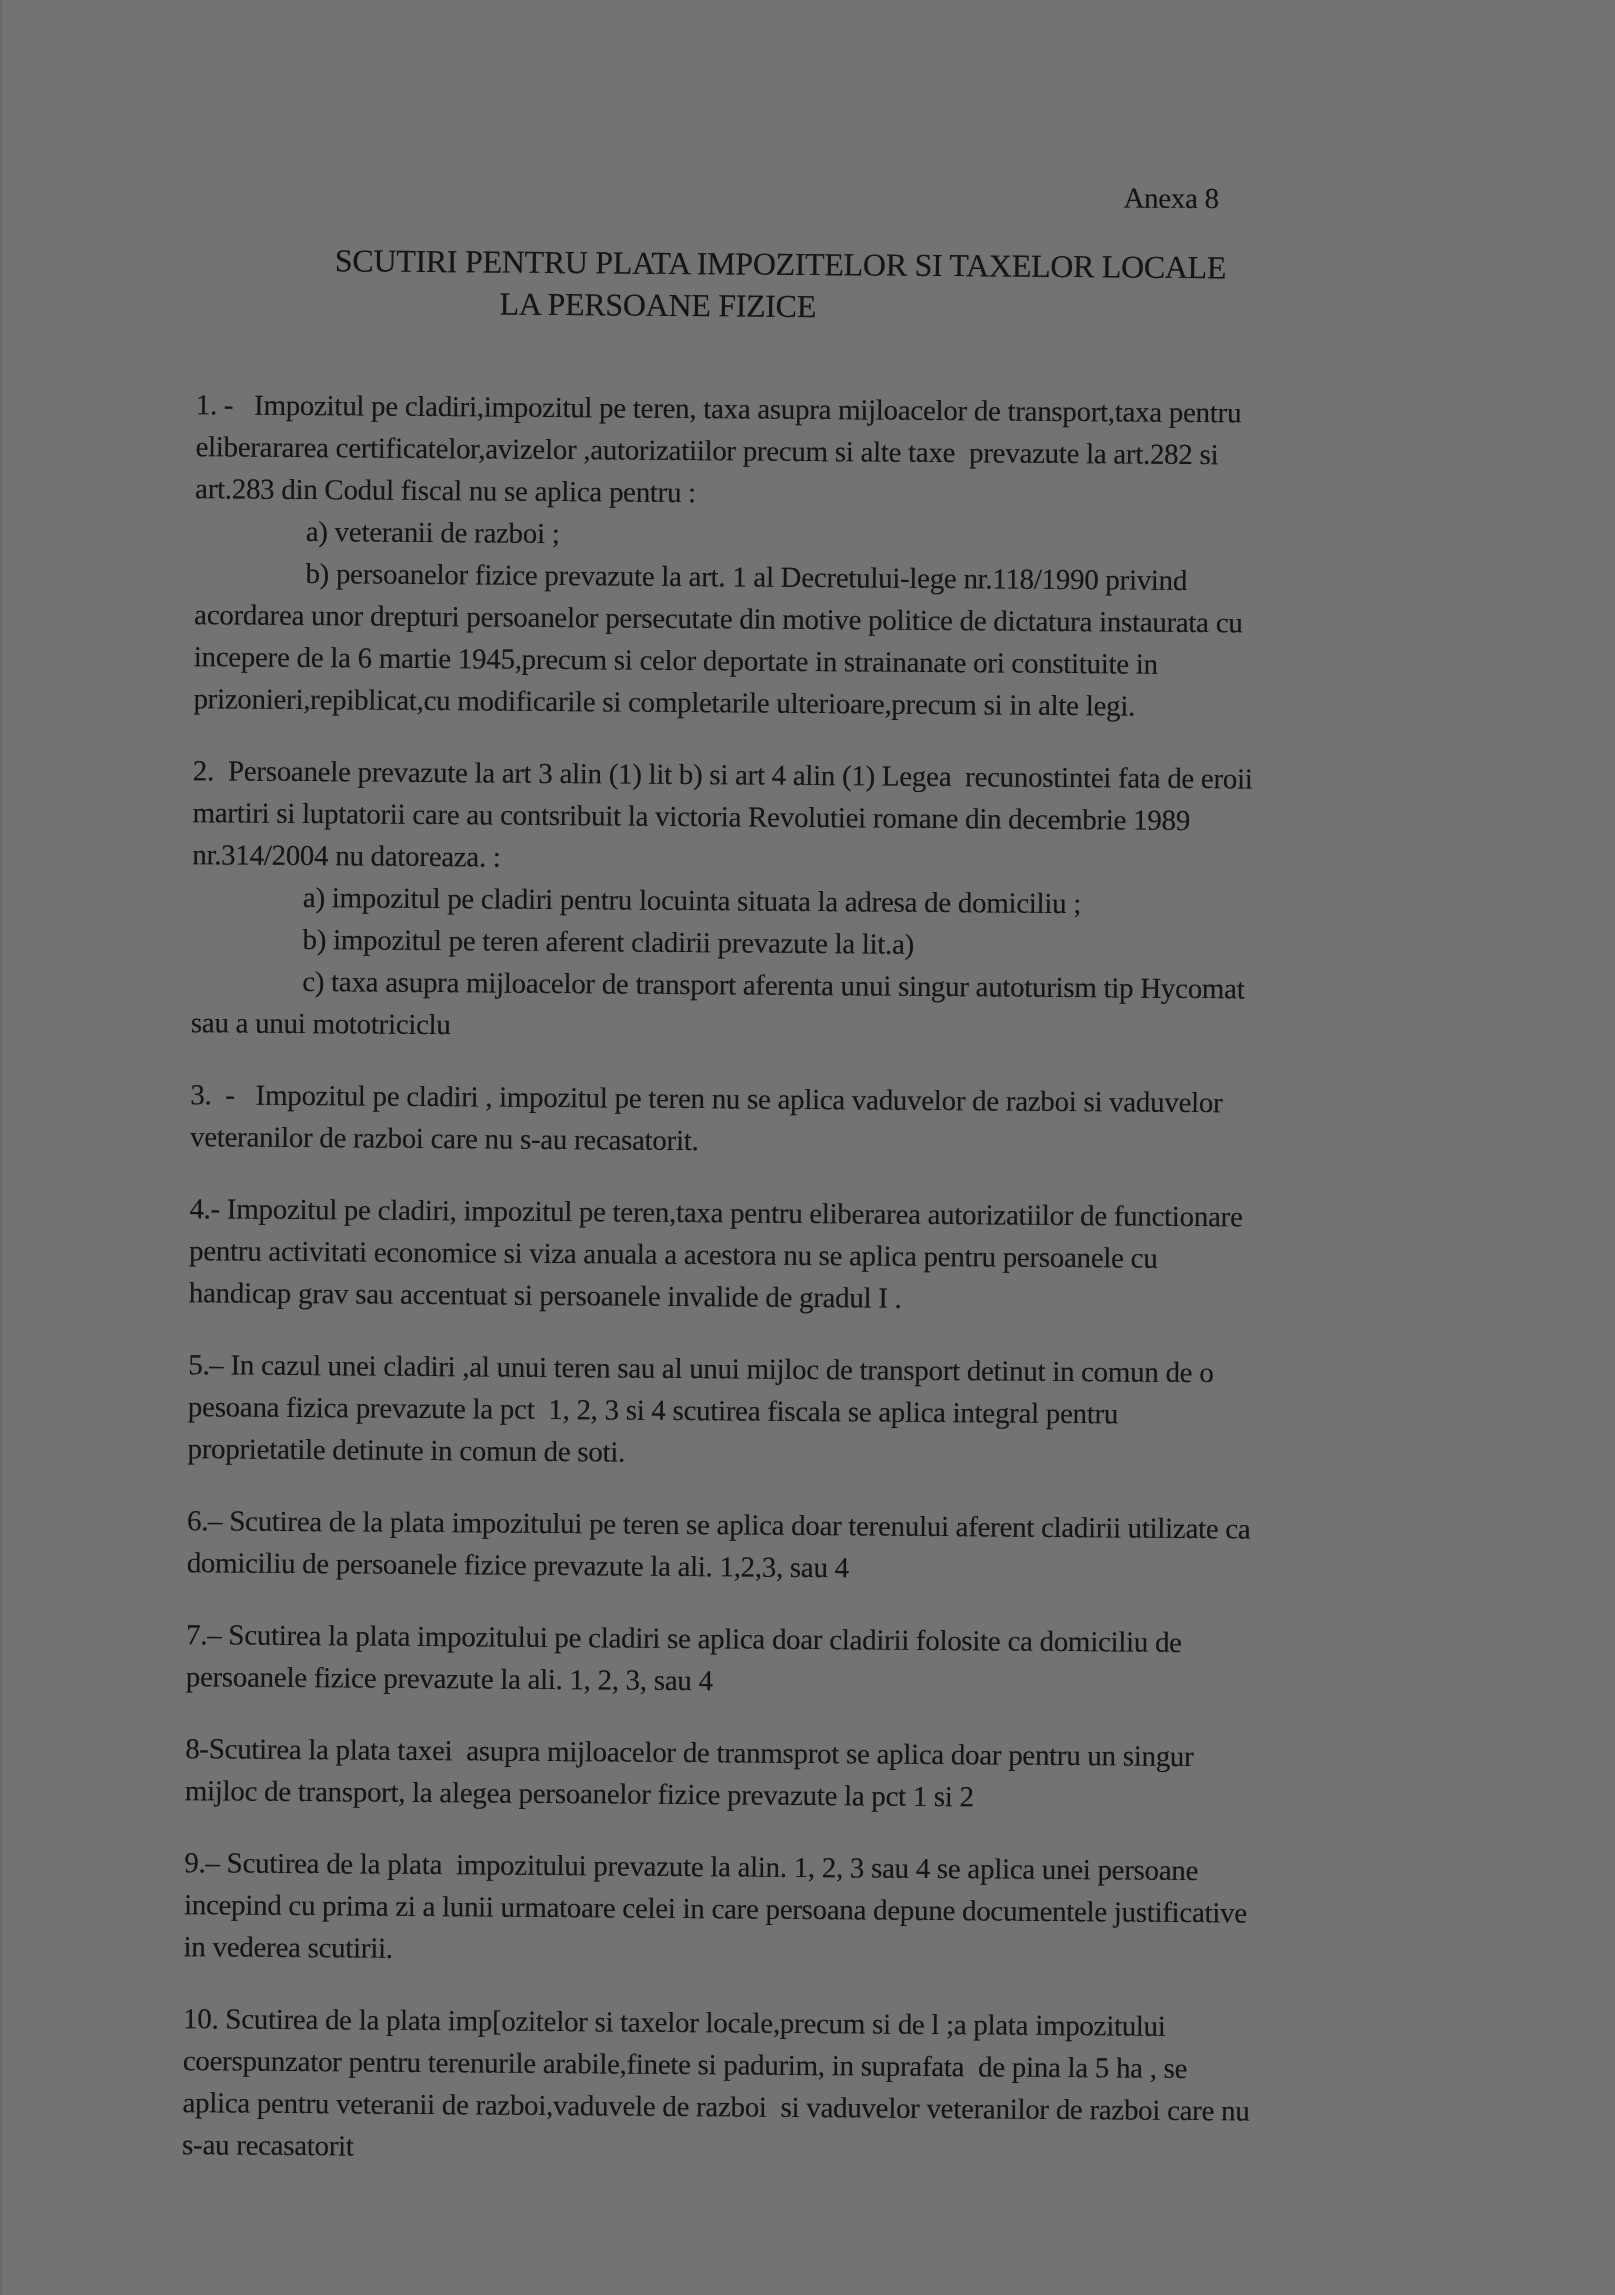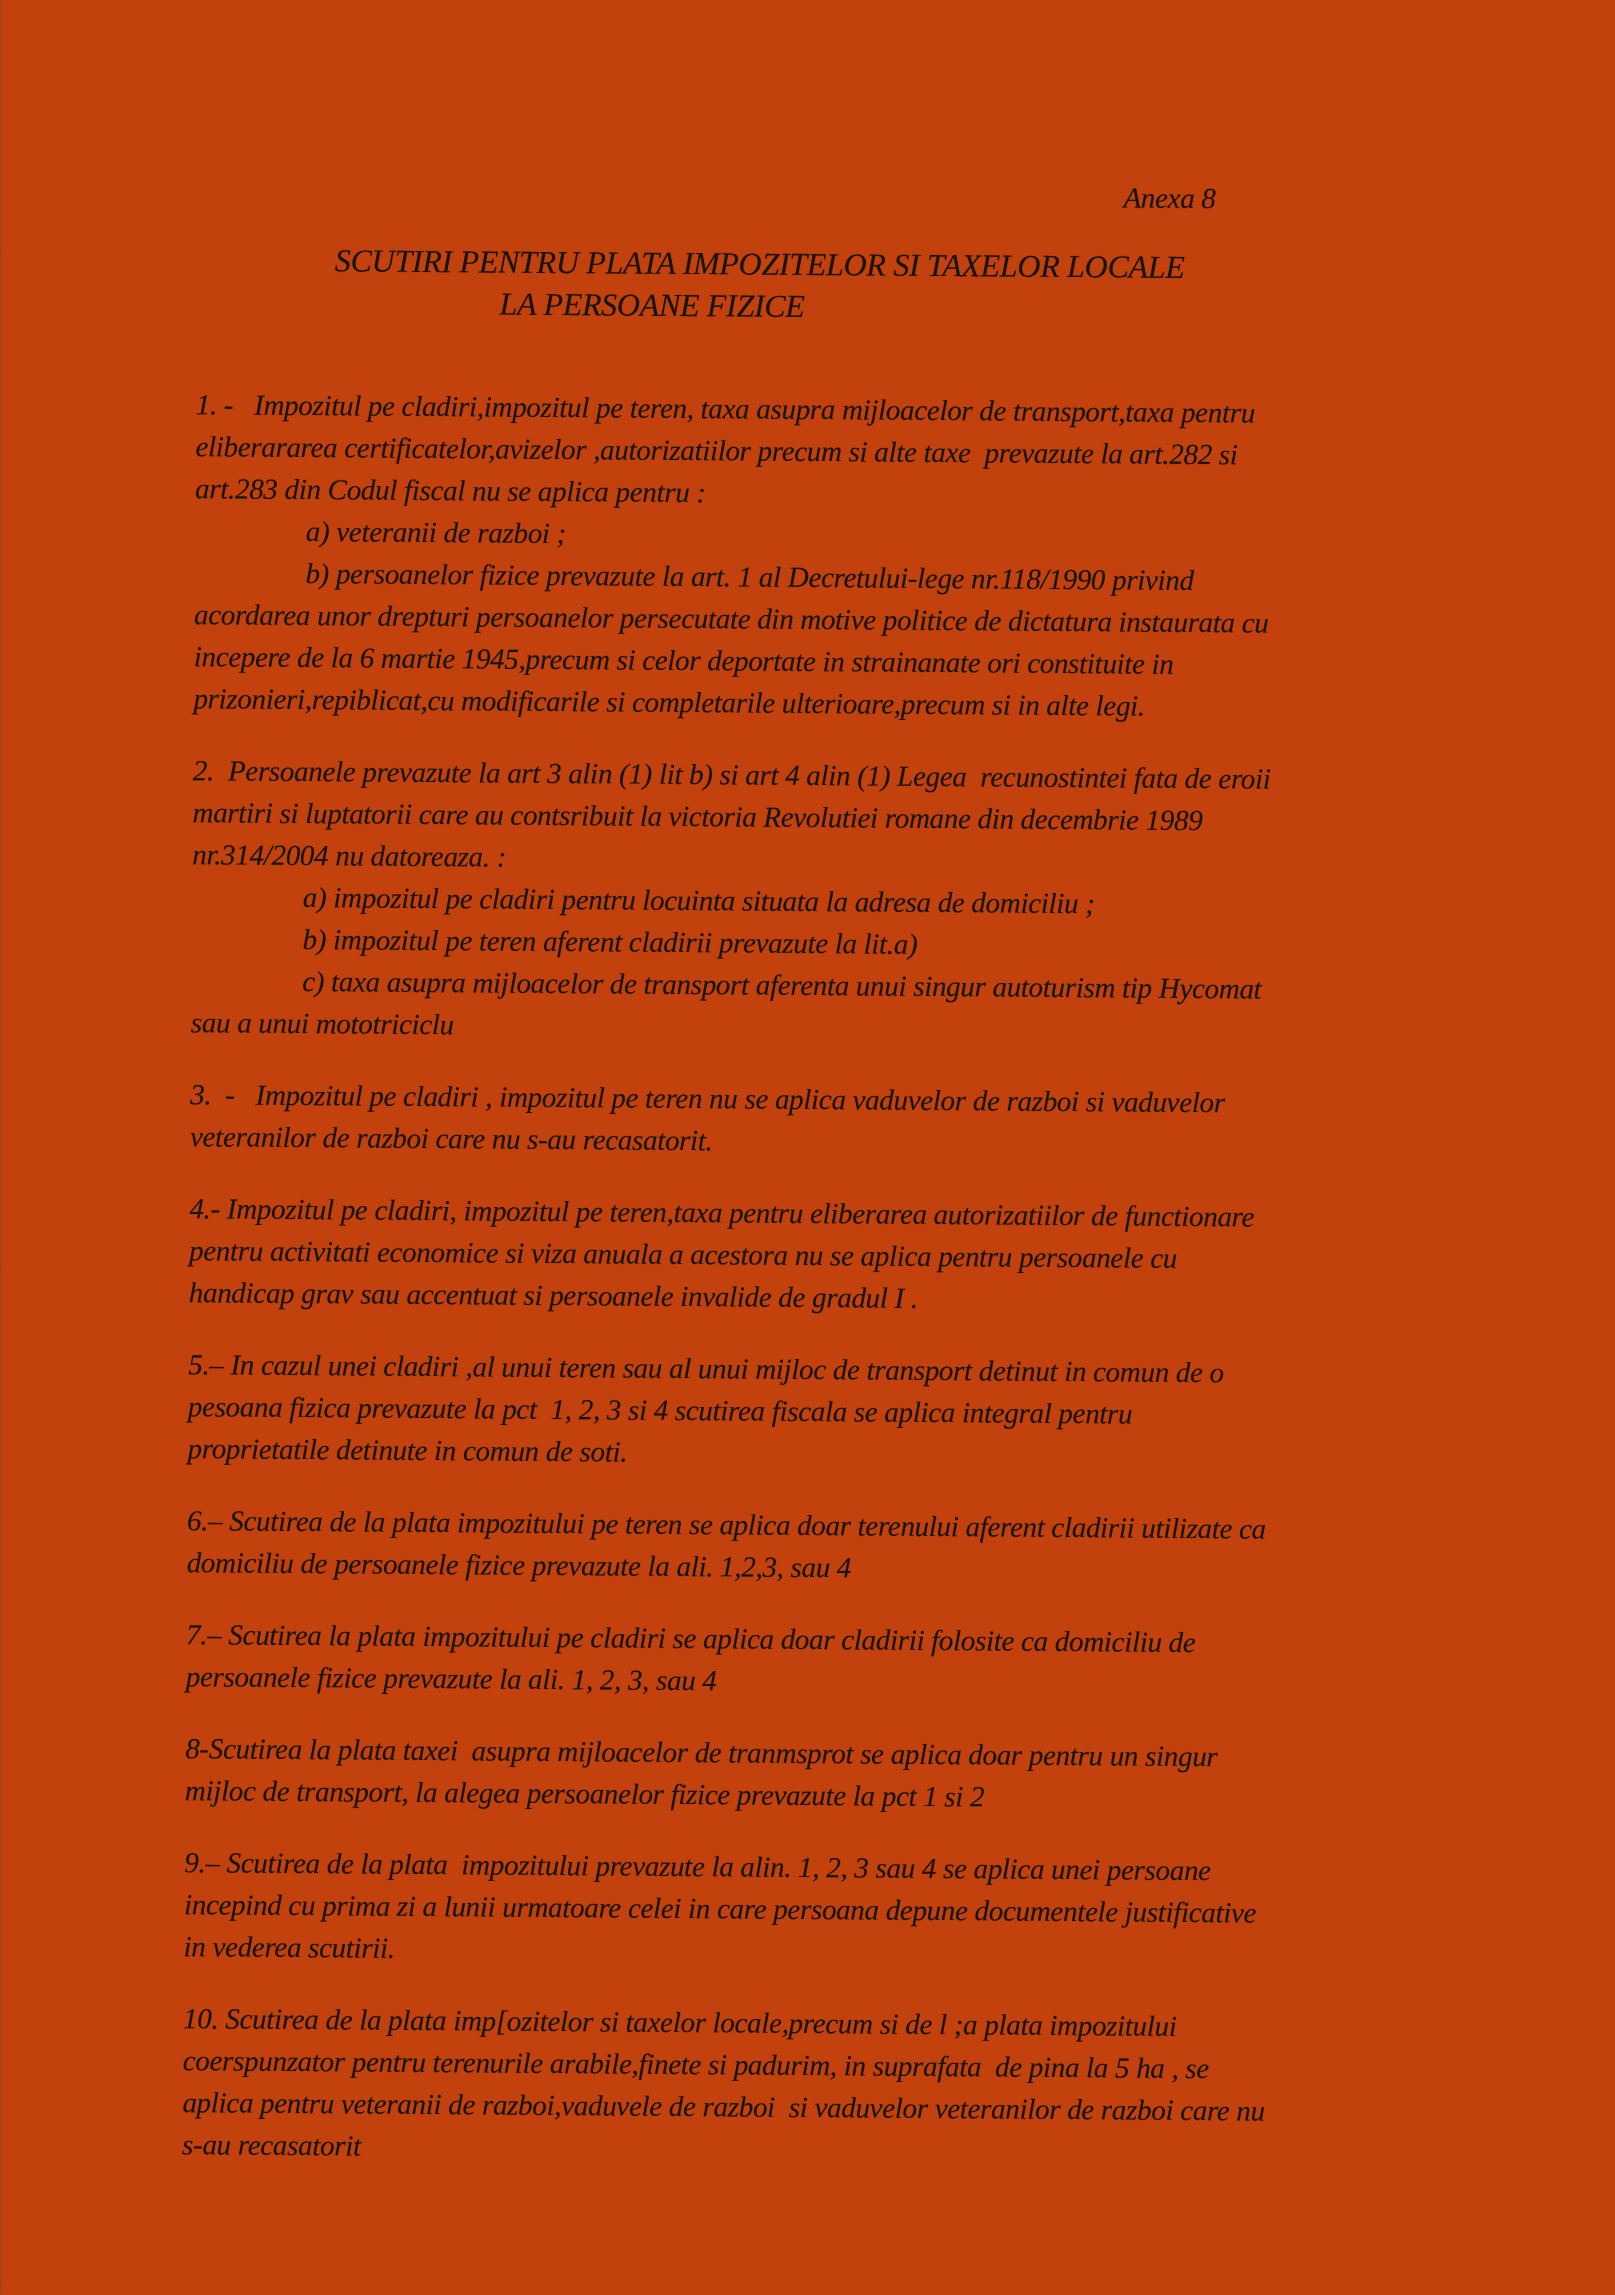--- a/index.html
+++ b/index.html
@@ -9,22 +9,21 @@
   }
   body {
     width: 1616px;
     height: 2295px;
     overflow: hidden;
     position: relative;
   }
   .sheet {
     position: absolute;
     inset: 0;
-    background: #c2410c;
-    font-style: italic;
+    background: #737373;
   }
   
   .sheet::before {
     content: "";
     position: absolute;
     left: 0; top: 0;
     width: 3.4px; height: 100%;
     background: linear-gradient(90deg, rgba(60,60,60,0.22), rgba(60,60,60,0));
     pointer-events: none;
   }

